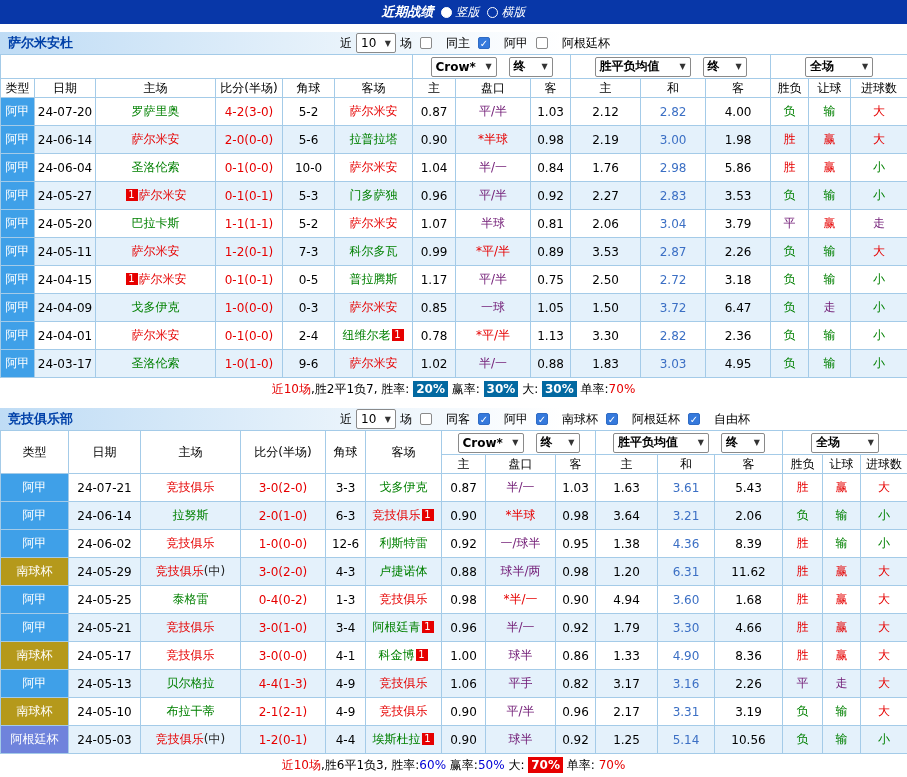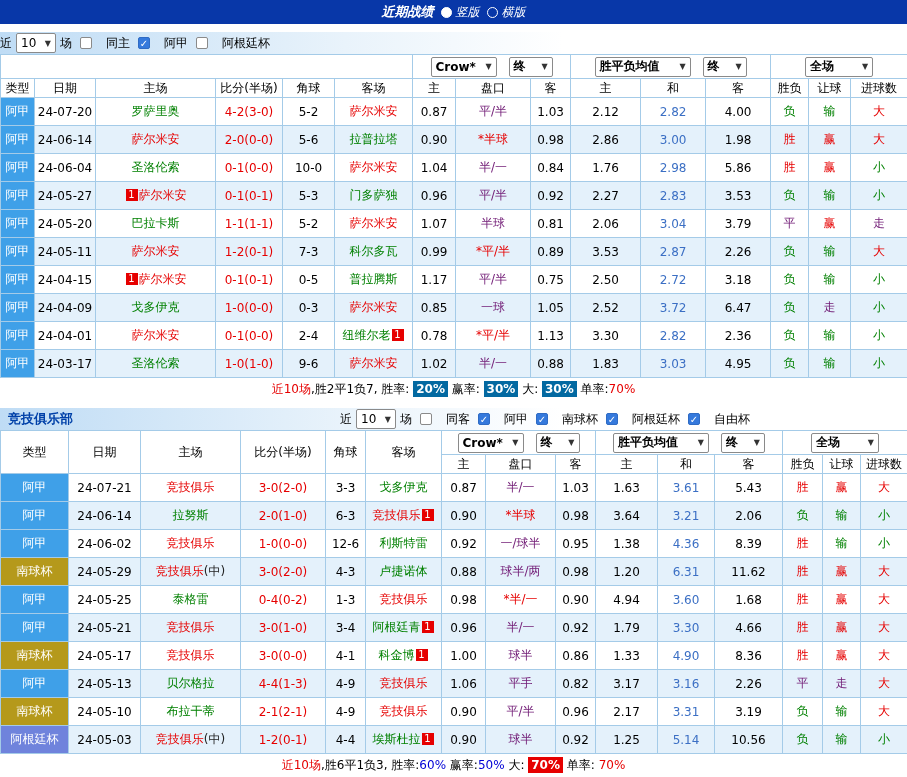--- a/index.html
+++ b/index.html
@@ -70,20 +70,21 @@
     <span>竖版</span>
   </span>
   <span class="radio-item">
     <span class="radio"></span>
     <span>横版</span>
   </span>
 </div>
 
 <div class="section">
   <div class="team-bar">
+    <span class="team-name">萨尔米安杜</span>
     <span class="filter">
       <span>近</span>
       <span class="select w-count">
         <span>10</span>
         <span class="arrow">▼</span>
       </span>
       <span>场</span>
       <span class="cbs">
           <span class="cb-item">
             <span class="cb"></span>
@@ -194,21 +195,21 @@
         <tr class="alt">
           <td class="lg-blue">阿甲</td>
           <td>24-06-14</td>
           <td><span class="t-red">萨尔米安</span></td>
           <td class="t-red">2-0(0-0)</td>
           <td>5-6</td>
           <td><span class="t-green">拉普拉塔</span></td>
           <td>0.90</td>
           <td class="t-red">*半球</td>
           <td>0.98</td>
-          <td>2.86</td>
+          <td>2.19</td>
           <td class="t-dblue">3.00</td>
           <td>1.98</td>
           <td class="t-red">胜</td>
           <td class="t-red">赢</td>
           <td class="t-red">大</td>
         </tr>
         <tr>
           <td class="lg-blue">阿甲</td>
           <td>24-06-04</td>
           <td><span class="t-green">圣洛伦索</span></td>
@@ -296,21 +297,21 @@
         <tr class="alt">
           <td class="lg-blue">阿甲</td>
           <td>24-04-09</td>
           <td><span class="t-green">戈多伊克</span></td>
           <td class="t-red">1-0(0-0)</td>
           <td>0-3</td>
           <td><span class="t-red">萨尔米安</span></td>
           <td>0.85</td>
           <td class="t-blue">一球</td>
           <td>1.05</td>
-          <td>2.52</td>
+          <td>1.50</td>
           <td class="t-dblue">3.72</td>
           <td>6.47</td>
           <td class="t-green">负</td>
           <td class="t-blue">走</td>
           <td class="t-green">小</td>
         </tr>
         <tr>
           <td class="lg-blue">阿甲</td>
           <td>24-04-01</td>
           <td><span class="t-red">萨尔米安</span></td>

